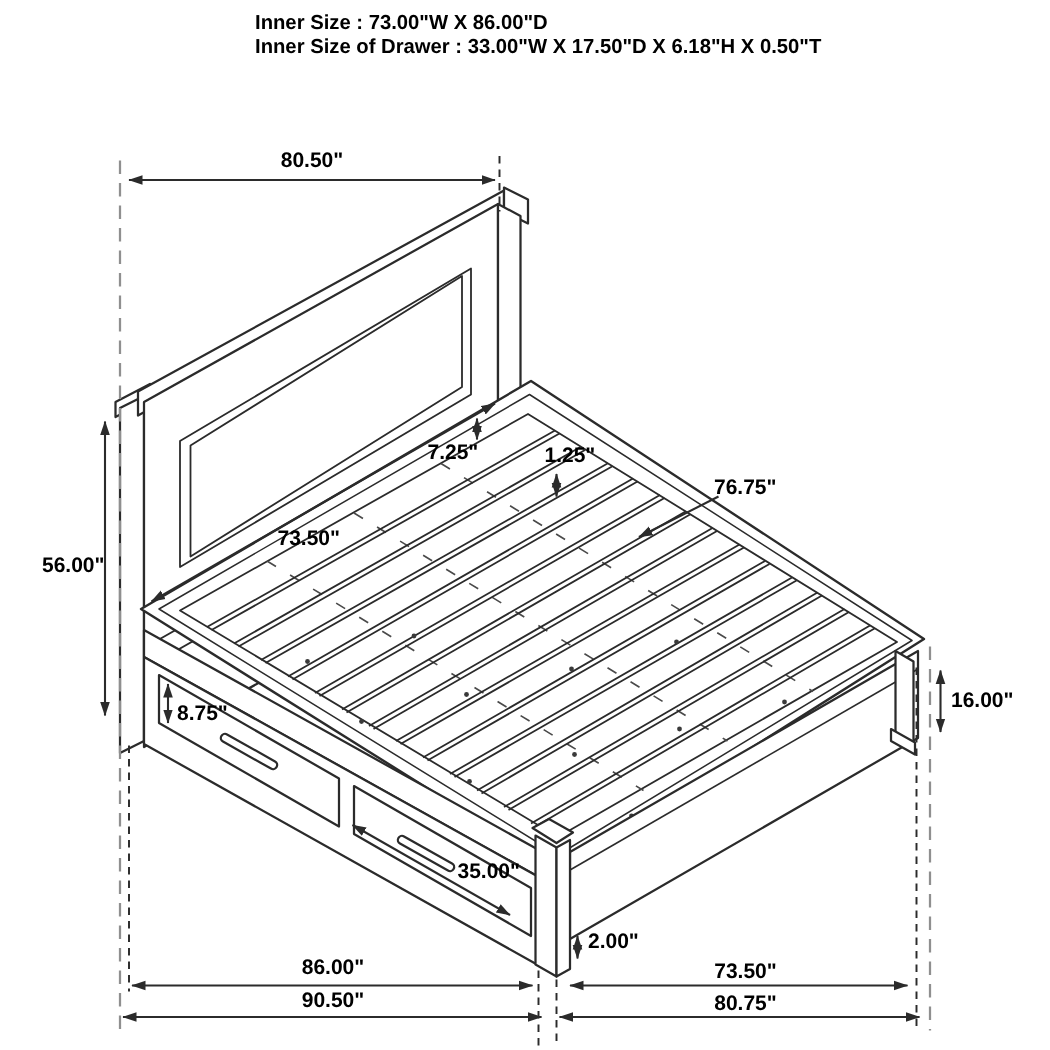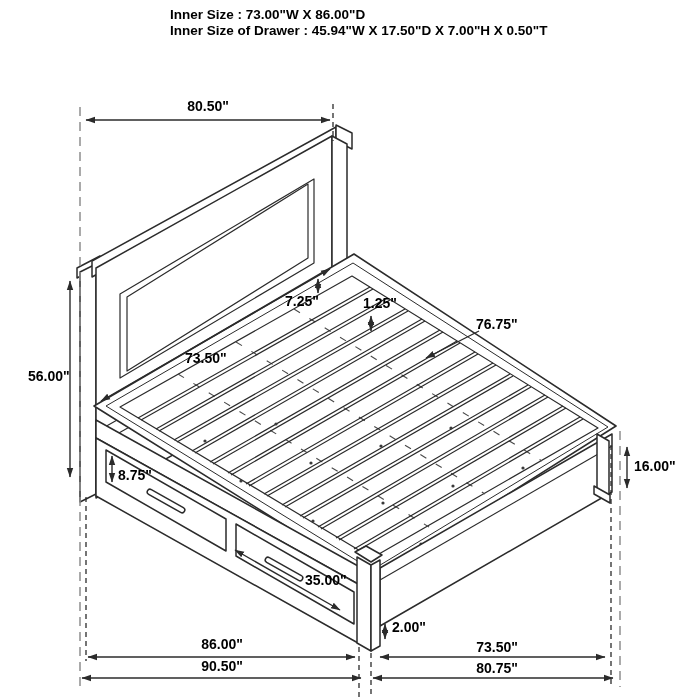--- a/index.html
+++ b/index.html
@@ -146,21 +146,21 @@
       <line x1="385" y1="624" x2="385" y2="639" marker-start="url(#ah)" marker-end="url(#ah)"></line>
       <line x1="88" y1="657" x2="355" y2="657" marker-start="url(#ah)" marker-end="url(#ah)"></line>
       <line x1="82" y1="678" x2="361" y2="678" marker-start="url(#ah)" marker-end="url(#ah)"></line>
       <line x1="380" y1="657" x2="605" y2="657" marker-start="url(#ah)" marker-end="url(#ah)"></line>
       <line x1="373" y1="678" x2="613" y2="678" marker-start="url(#ah)" marker-end="url(#ah)"></line>
     </g>
   </svg>
 
   <div class="hdr">
     <div>Inner Size : 73.00"W X 86.00"D</div>
-    <div>Inner Size of Drawer : 45.94"W X 17.50"D X 7.00"H X 0.50"T</div>
+    <div>Inner Size of Drawer : 33.00"W X 17.50"D X 6.18"H X 0.50"T</div>
   </div>
 
   <div class="lbl center" style="left:208px;top:99px">80.50"</div>
   <div class="lbl" style="left:28px;top:369px">56.00"</div>
   <div class="lbl" style="left:285px;top:294px">7.25"</div>
   <div class="lbl" style="left:363px;top:296px">1.25"</div>
   <div class="lbl" style="left:476px;top:317px">76.75"</div>
   <div class="lbl" style="left:185px;top:351px">73.50"</div>
   <div class="lbl" style="left:118px;top:468px">8.75"</div>
   <div class="lbl" style="left:305px;top:573px">35.00"</div>

